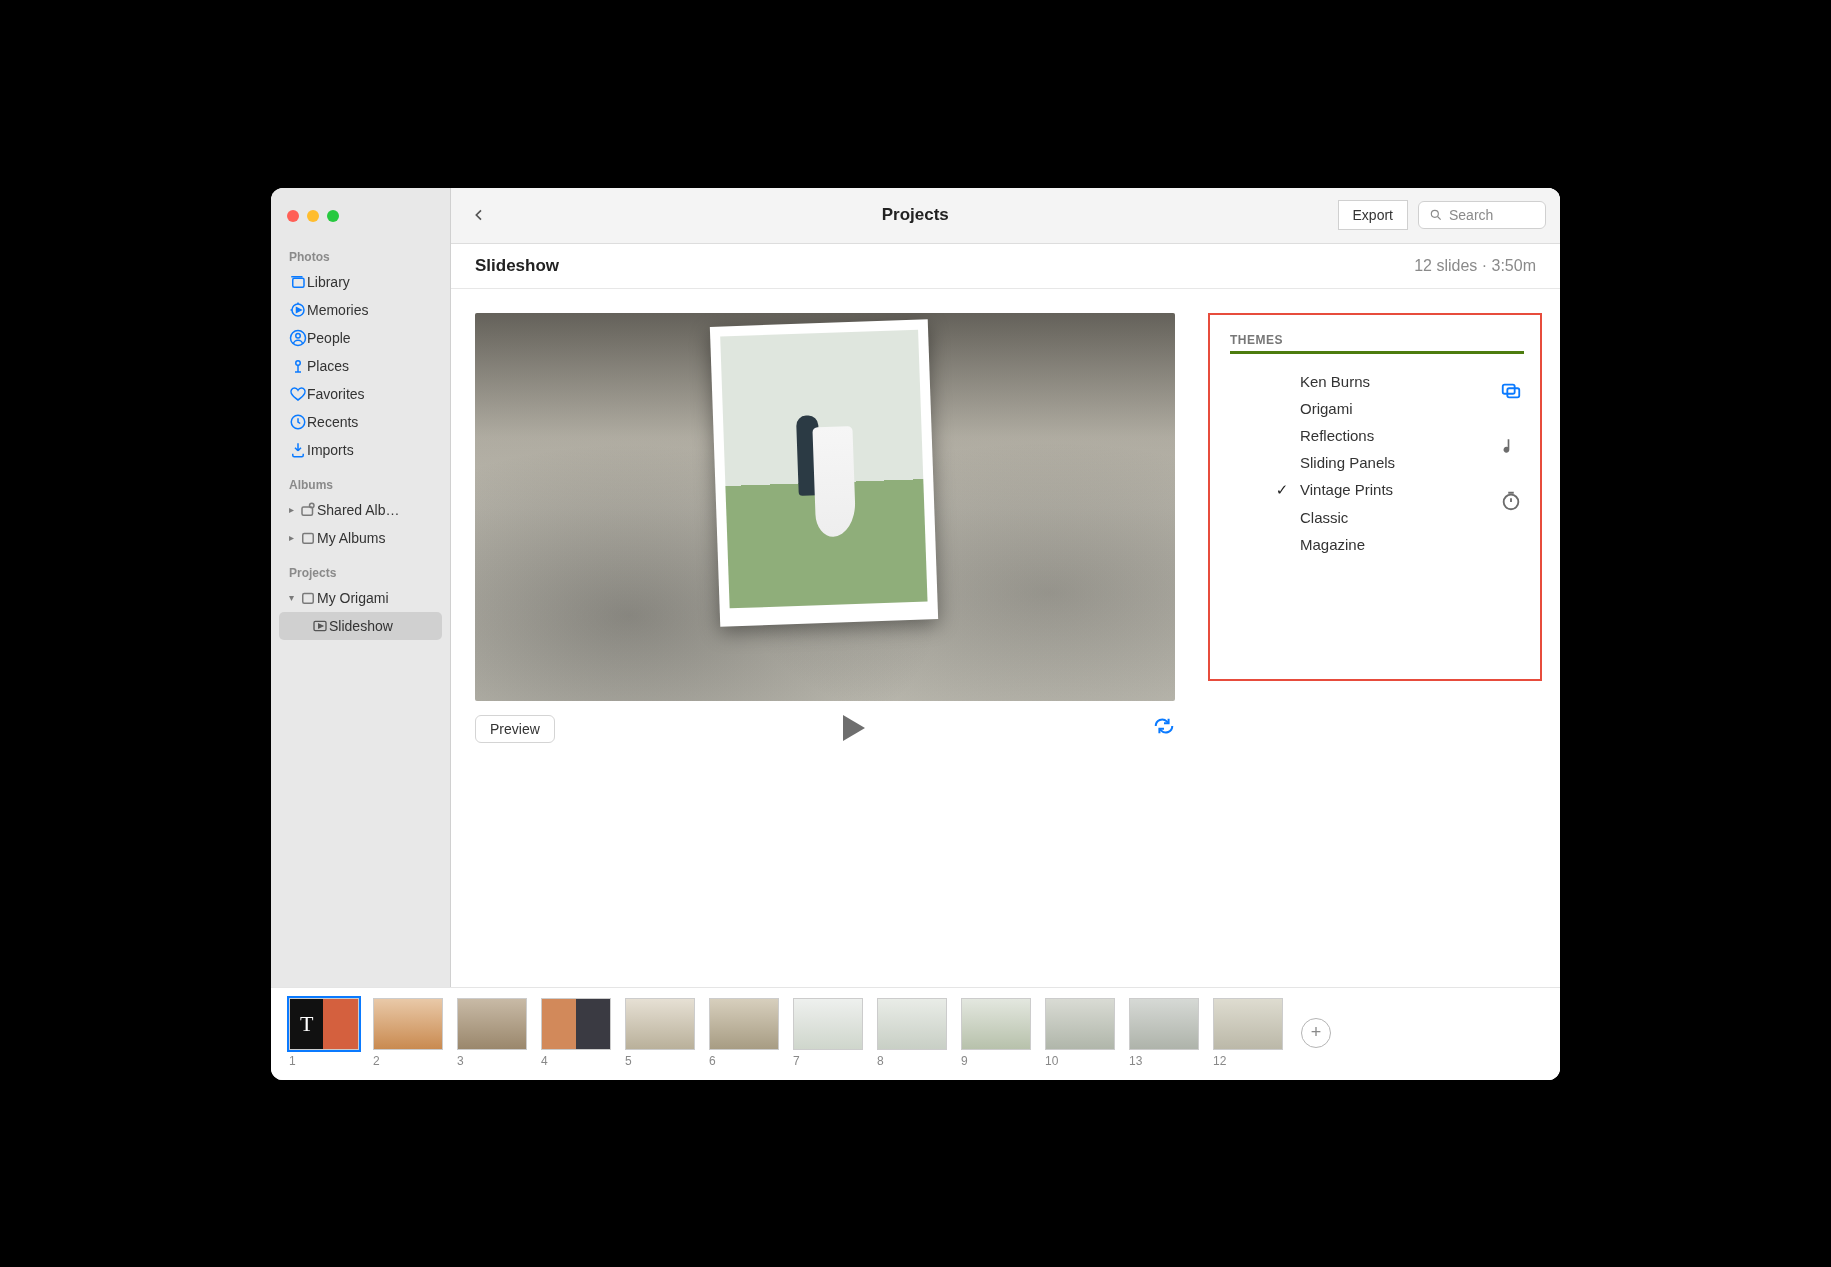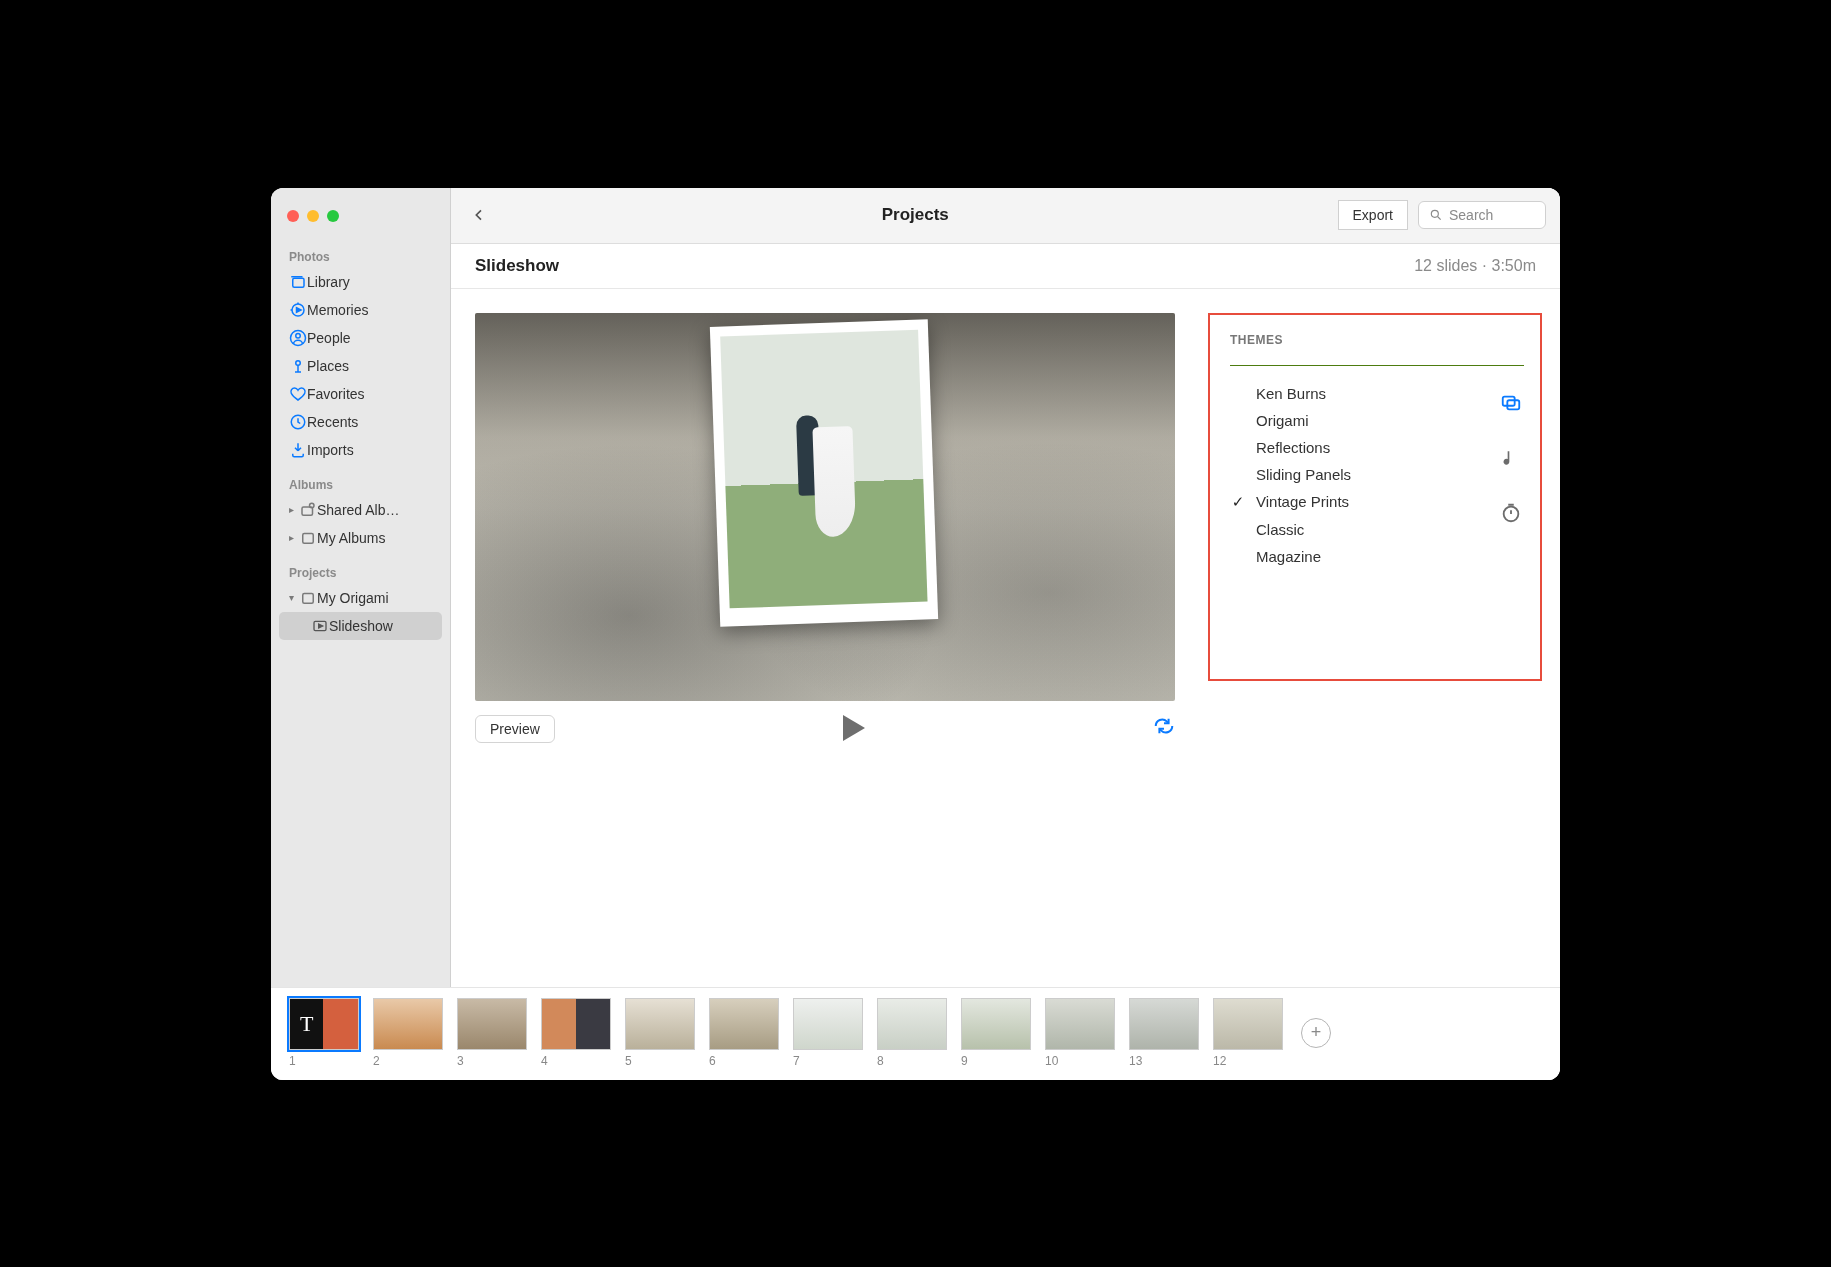--- a/index.html
+++ b/index.html
@@ -91,22 +91,22 @@
 .preview-img .couple::after{content:"";position:absolute;left:22px;top:18px;width:40px;height:110px;background:linear-gradient(#f6f6f6,#eee);border-radius:18px 18px 80px 60px/18px 18px 120px 80px;}
 .preview-controls{display:flex;align-items:flex-start;justify-content:space-between;margin-top:14px;}
 .preview-btn{border:1px solid #d4d4d4;border-radius:6px;background:#fff;padding:5px 14px;font-size:14px;color:#333;}
 .play{width:0;height:0;border-left:22px solid #6e6e6e;border-top:13px solid transparent;border-bottom:13px solid transparent;margin:0 auto;}
 .loop{color:#0a7aff;font-size:20px;font-weight:bold;}
 .themes-panel{
   position:absolute; right:18px; top:24px;
   width:334px;height:368px;
   border:2px solid #e74c3c;background:#fff;padding:18px 16px 12px 20px;
 }
-.themes-title{font-size:12px;letter-spacing:0.5px;color:#777;font-weight:600;border-bottom:1px solid #4d7c0f;padding-bottom:18px;margin-bottom:14px;}
-.themes-list{display:flex;gap:14px;}
+.themes-title{font-size:12px;letter-spacing:0.5px;color:#777;font-weight:600;border-bottom:3px solid #4d7c0f;padding-bottom:4px;margin-bottom:14px;}
+.themes-list{display:flex;gap:14px;margin-left:44px;}
 .theme-names{flex:1;}
 .theme-row{display:flex;align-items:center;gap:10px;font-size:15px;color:#333;padding:5px 0;}
 .theme-row .check{width:16px;text-align:center;color:#222;}
 .icon-col{width:26px;display:flex;flex-direction:column;gap:34px;align-items:center;color:#6c6c6c;padding-top:12px;}
 .icon-col .active{color:#0a7aff;}
 .thumbs{
   position:absolute;left:0;right:0;bottom:0;
   border-top:1px solid #e5e5e5;padding:10px 18px 12px;
   display:flex;align-items:flex-start;gap:14px;background:#fff;
 }

